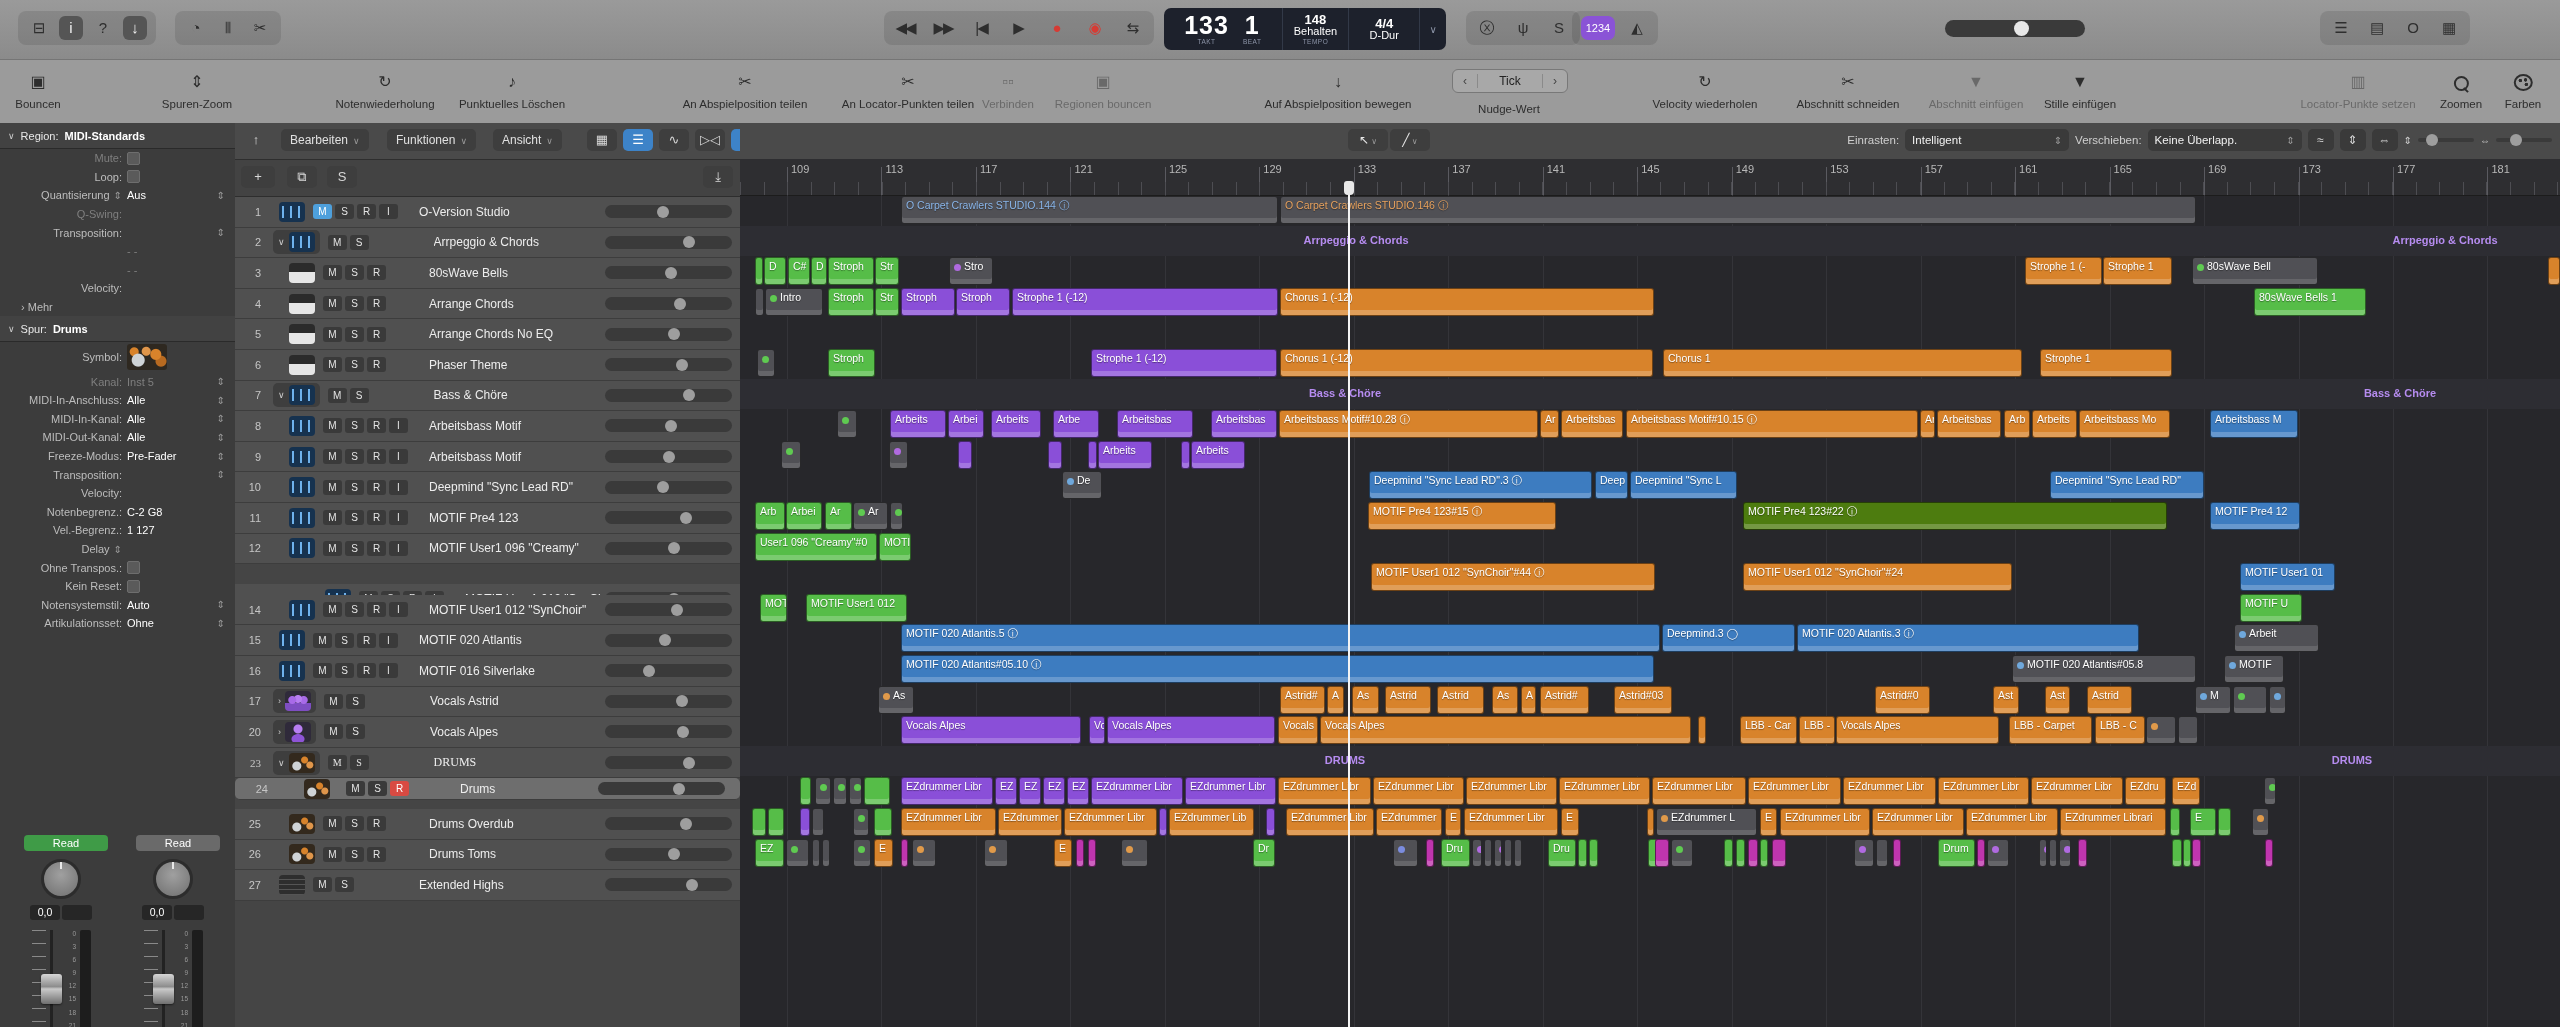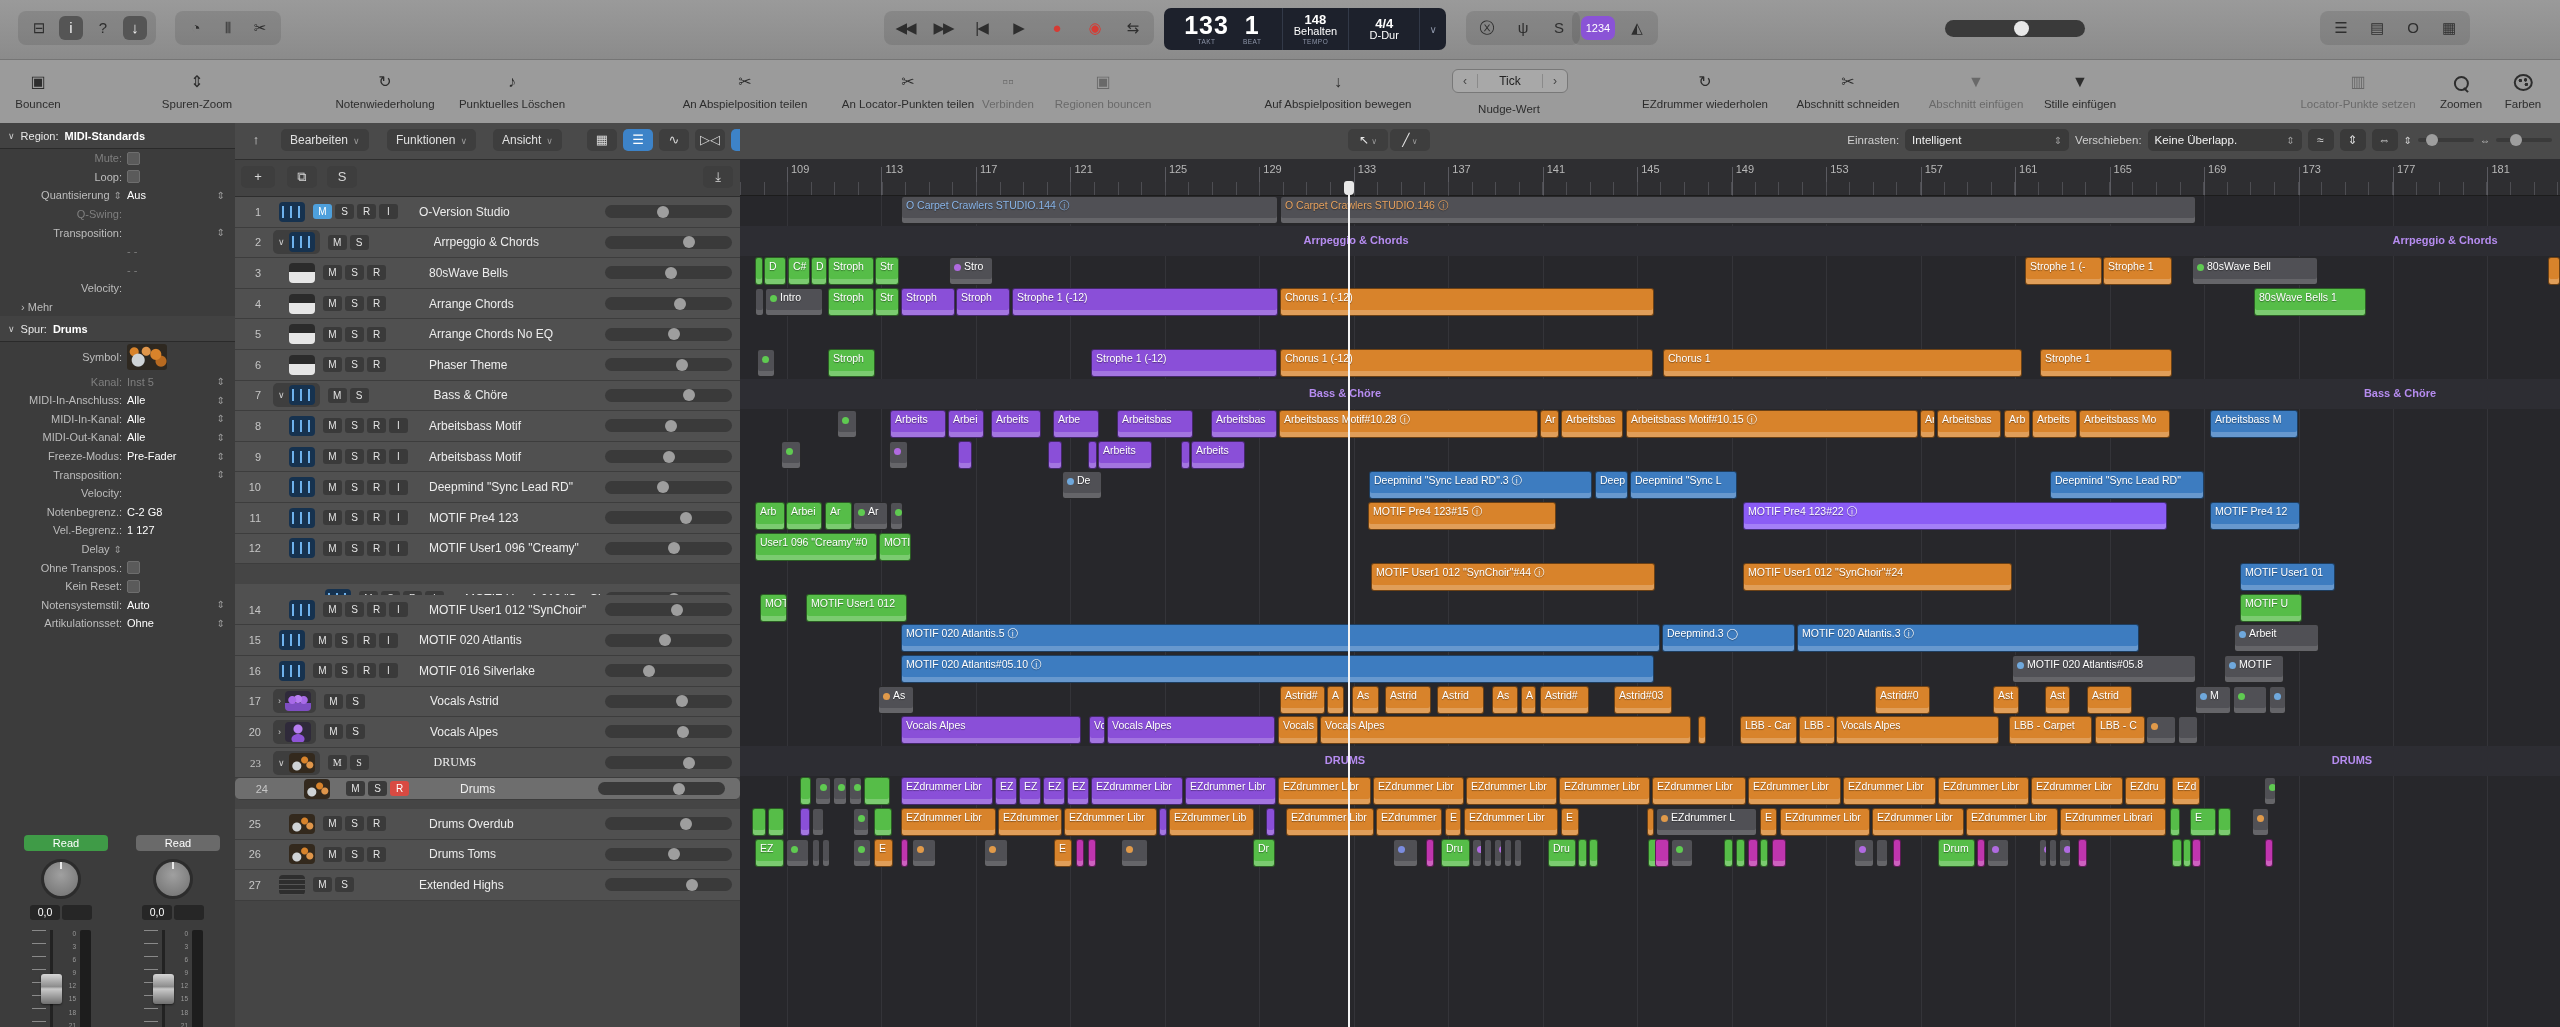--- a/index.html
+++ b/index.html
@@ -246,21 +246,21 @@
 <div id="toolbar">
     <div class="tbi" style="left: 38px;"><span class="ic">▣</span><span>Bouncen</span></div>
     <div class="tbi" style="left: 197px;"><span class="ic">⇕</span><span>Spuren-Zoom</span></div>
     <div class="tbi" style="left: 385px;"><span class="ic">↻</span><span>Notenwiederholung</span></div>
     <div class="tbi" style="left: 512px;"><span class="ic">♪</span><span>Punktuelles Löschen</span></div>
     <div class="tbi" style="left: 745px;"><span class="ic">✂</span><span>An Abspielposition teilen</span></div>
     <div class="tbi" style="left: 908px;"><span class="ic">✂</span><span>An Locator-Punkten teilen</span></div>
     <div class="tbi dim" style="left: 1008px;"><span class="ic">▫▫</span><span>Verbinden</span></div>
     <div class="tbi dim" style="left: 1103px;"><span class="ic">▣</span><span>Regionen bouncen</span></div>
     <div class="tbi" style="left: 1338px;"><span class="ic">↓</span><span>Auf Abspielposition bewegen</span></div>
-    <div class="tbi" style="left: 1705px;"><span class="ic">↻</span><span>EZdrummer wiederholen</span></div>
+    <div class="tbi" style="left: 1705px;"><span class="ic">↻</span><span>Velocity wiederholen</span></div>
     <div class="tbi" style="left: 1848px;"><span class="ic">✂</span><span>Abschnitt schneiden</span></div>
     <div class="tbi dim" style="left: 1976px;"><span class="ic">▼</span><span>Abschnitt einfügen</span></div>
     <div class="tbi" style="left: 2080px;"><span class="ic">▼</span><span>Stille einfügen</span></div>
     <div class="tbi dim" style="left: 2358px;"><span class="ic">▥</span><span>Locator-Punkte setzen</span></div>
     <div class="tbi" style="left: 2461px;"><span class="ic"><span class="mag"></span></span><span>Zoomen</span></div>
     <div class="tbi" style="left: 2523px;"><span class="ic"><span class="pal"></span></span><span>Farben</span></div>
     <div class="nudge">
       <span class="arr">‹</span>
       <span class="val">Tick</span>
       <span class="arr">›</span>
@@ -949,21 +949,21 @@
       <div class="region" style="left: 629px; width: 223px; top: 276.4px; background: rgb(61, 124, 192);"><span>Deepmind "Sync Lead RD".3 ⓘ</span></div>
       <div class="region" style="left: 855px; width: 33px; top: 276.4px; background: rgb(61, 124, 192);"><span>Deep</span></div>
       <div class="region" style="left: 890px; width: 107px; top: 276.4px; background: rgb(61, 124, 192);"><span>Deepmind "Sync L</span></div>
       <div class="region" style="left: 1310px; width: 154px; top: 276.4px; background: rgb(61, 124, 192);"><span>Deepmind "Sync Lead RD"</span></div>
       <div class="region" style="left: 15px; width: 30px; top: 307px; background: rgb(86, 189, 72);"><span>Arb</span></div>
       <div class="region" style="left: 46px; width: 36px; top: 307px; background: rgb(86, 189, 72);"><span>Arbei</span></div>
       <div class="region" style="left: 85px; width: 27px; top: 307px; background: rgb(86, 189, 72);"><span>Ar</span></div>
       <div class="region" style="left: 113px; width: 35px; top: 307px; background: rgb(80, 80, 85); box-shadow: rgba(255, 255, 255, 0.12) 0px -5px inset;"><span class="rdot" style="background: rgb(95, 202, 81);"></span><span>Ar</span></div>
       <div class="region" style="left: 150px; width: 13px; top: 307px; background: rgb(80, 80, 85); box-shadow: rgba(255, 255, 255, 0.12) 0px -5px inset;"><span class="rdot" style="background: rgb(95, 202, 81);"></span></div>
       <div class="region" style="left: 628px; width: 188px; top: 307px; background: rgb(216, 131, 43);"><span>MOTIF Pre4 123#15 ⓘ</span></div>
-      <div class="region" style="left: 1003px; width: 424px; top: 307px; background: #8b5cf6;"><span>MOTIF Pre4 123#22 ⓘ</span></div>
+      <div class="region" style="left: 1003px; width: 424px; top: 307px; background: #4d7c0f;"><span>MOTIF Pre4 123#22 ⓘ</span></div>
       <div class="region" style="left: 1470px; width: 90px; top: 307px; background: rgb(61, 124, 192);"><span>MOTIF Pre4 12</span></div>
       <div class="region" style="left: 15px; width: 122px; top: 337.6px; background: rgb(86, 189, 72);"><span>User1 096 "Creamy"#0</span></div>
       <div class="region" style="left: 139px; width: 32px; top: 337.6px; background: rgb(86, 189, 72);"><span>MOTI</span></div>
       <div class="region" style="left: 631px; width: 284px; top: 368.2px; background: rgb(216, 131, 43);"><span>MOTIF User1 012 "SynChoir"#44 ⓘ</span></div>
       <div class="region" style="left: 1003px; width: 269px; top: 368.2px; background: rgb(216, 131, 43);"><span>MOTIF User1 012 "SynChoir"#24</span></div>
       <div class="region" style="left: 1500px; width: 95px; top: 368.2px; background: rgb(61, 124, 192);"><span>MOTIF User1 01</span></div>
       <div class="region" style="left: 20px; width: 27px; top: 398.8px; background: rgb(86, 189, 72);"><span>MOT</span></div>
       <div class="region" style="left: 66px; width: 101px; top: 398.8px; background: rgb(86, 189, 72);"><span>MOTIF User1 012</span></div>
       <div class="region" style="left: 1500px; width: 62px; top: 398.8px; background: rgb(86, 189, 72);"><span>MOTIF U</span></div>
       <div class="region" style="left: 161px; width: 759px; top: 429.4px; background: rgb(61, 124, 192);"><span>MOTIF 020 Atlantis.5 ⓘ</span></div>

